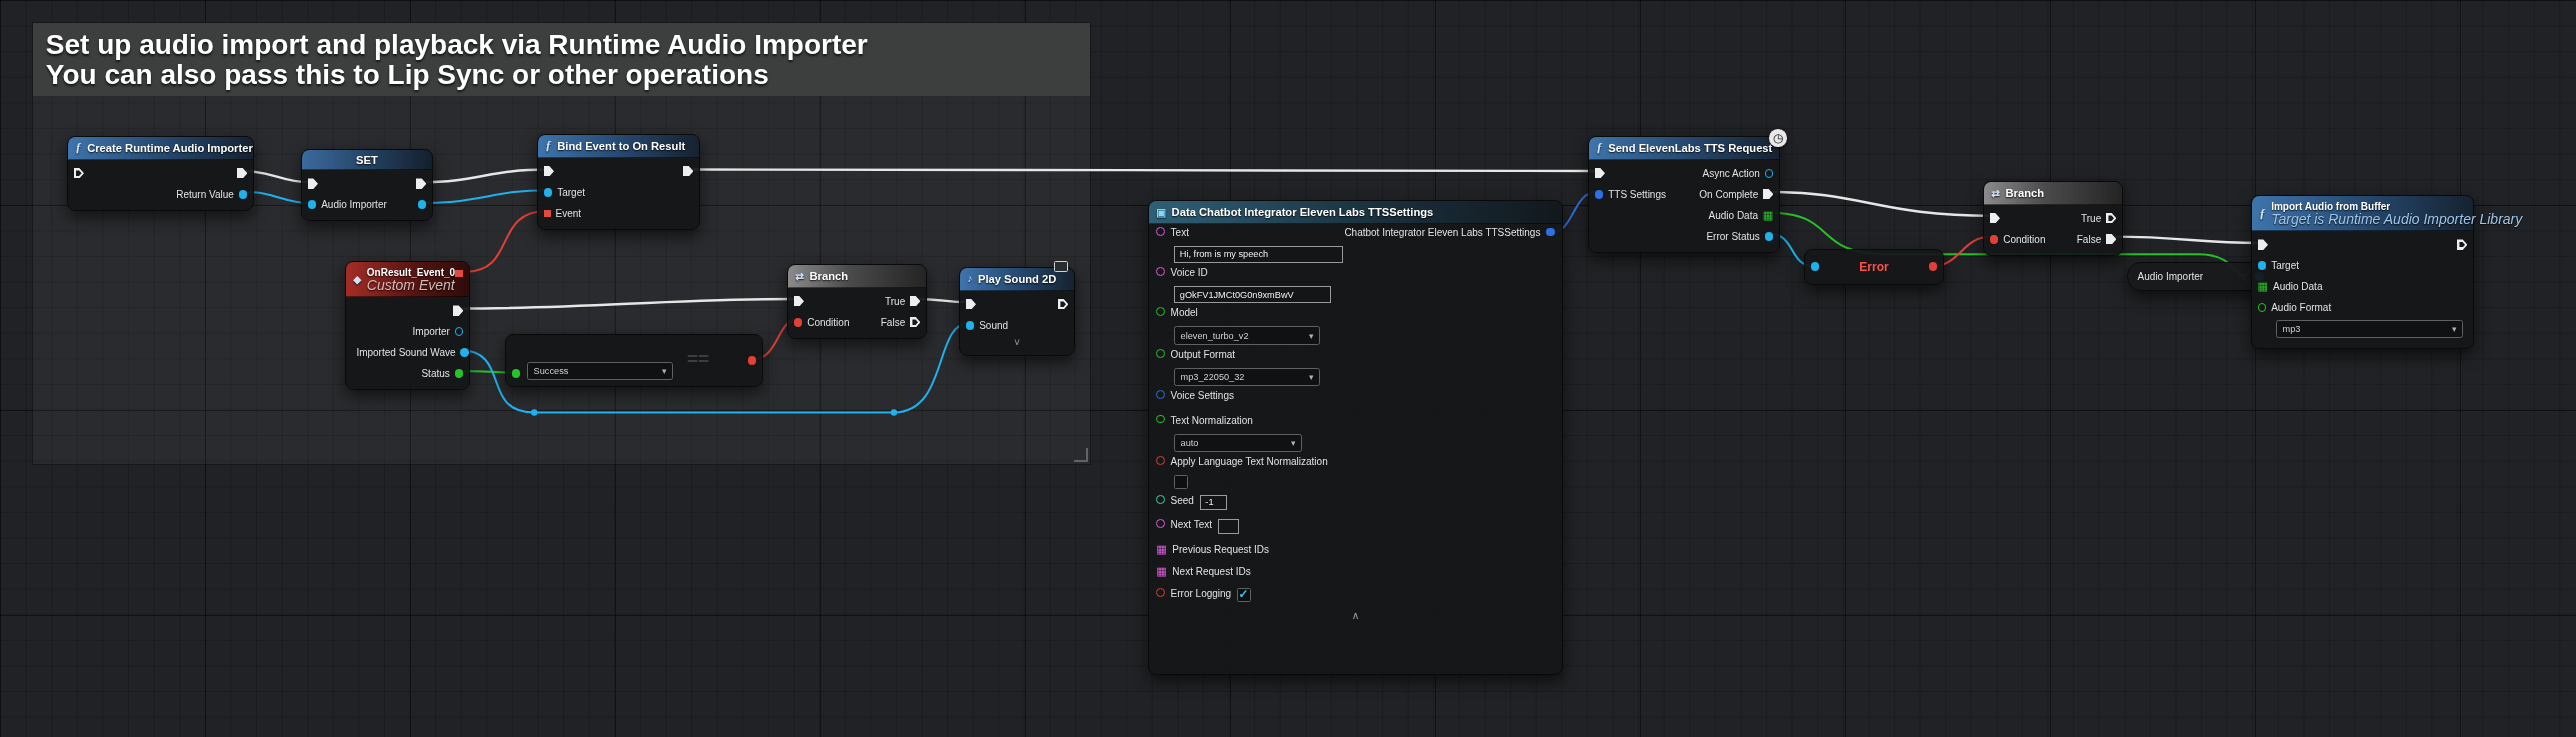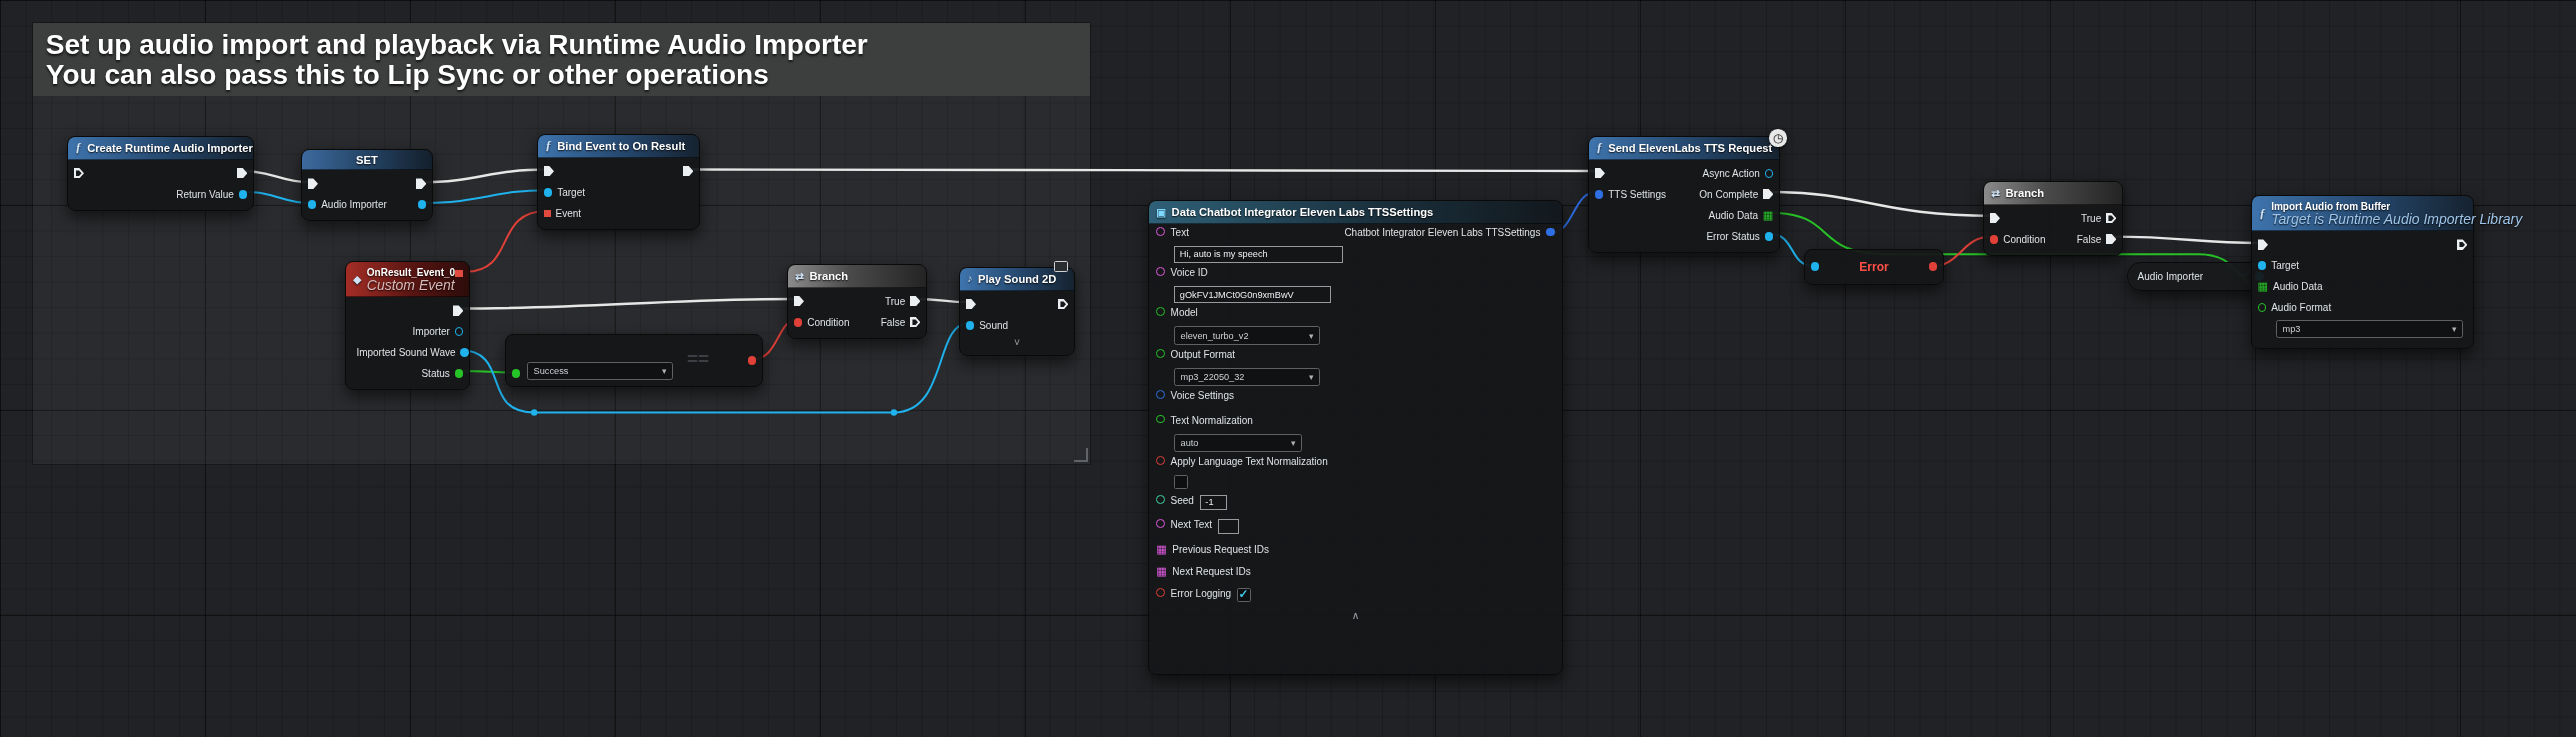--- a/index.html
+++ b/index.html
@@ -250,21 +250,21 @@
       <span>Data Chatbot Integrator Eleven Labs TTSSettings</span>
     </div>
     <div class="outrow">
       <span class="lbl">Chatbot Integrator Eleven Labs TTSSettings</span>
       <span class="pin c filled" style="--c:#2f6fe4"></span>
     </div>
     <div class="mrow">
       <span class="pin c hollow" style="--c:#e25be2"></span>
       <span class="lbl">Text</span>
     </div>
-    <div class="mctl"><span class="ti" style="width:169px">Hi, auto is my speech</span></div>
+    <div class="mctl"><span class="ti" style="width:169px">Hi, from is my speech</span></div>
     <div class="mrow">
       <span class="pin c hollow" style="--c:#e25be2"></span>
       <span class="lbl">Voice ID</span>
     </div>
     <div class="mctl"><span class="ti" style="width:157px">gOkFV1JMCt0G0n9xmBwV</span></div>
     <div class="mrow">
       <span class="pin c hollow" style="--c:#27c427"></span>
       <span class="lbl">Model</span>
     </div>
     <div class="mctl">

